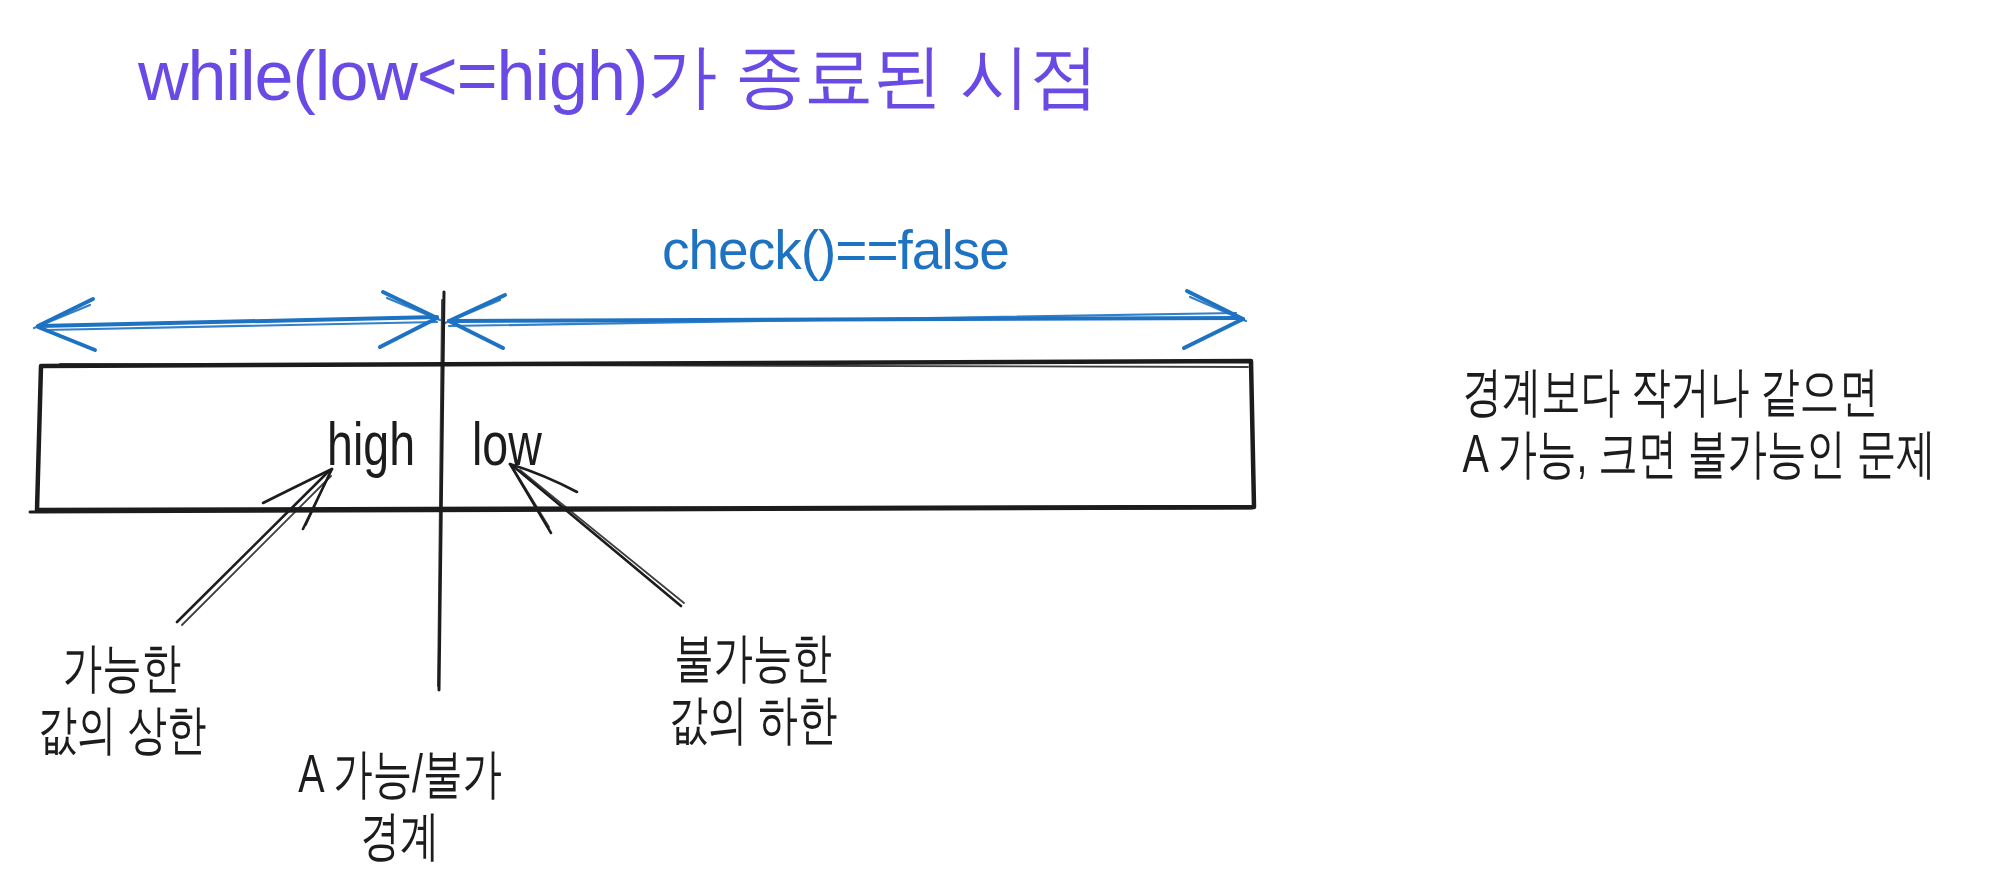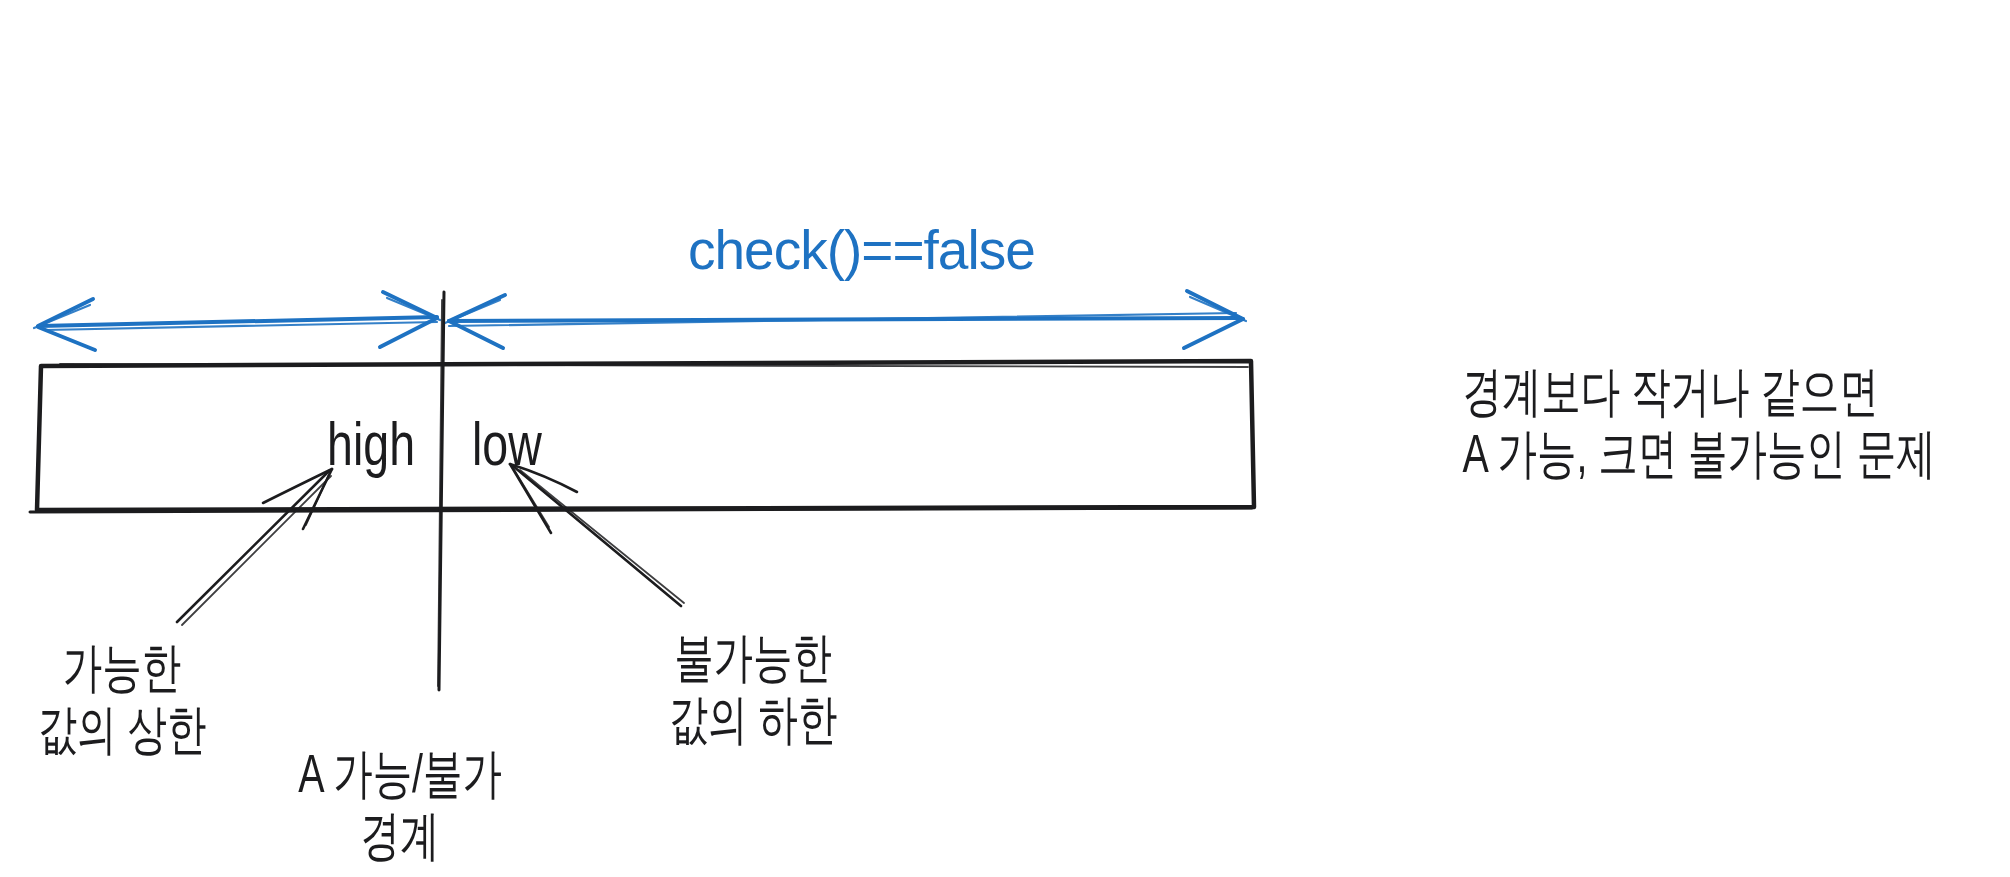--- a/index.html
+++ b/index.html
@@ -15,21 +15,21 @@
     color:var(--ink);
   }
   .canvas svg{position:absolute;left:0;top:0;}
   .txt{position:absolute;white-space:nowrap;}
   .title{
     left:138px;top:30px;font-size:70px;letter-spacing:-1px;
     color:var(--title-purple);
   }
   .check-label{color:var(--arrow-blue);font-size:55px;letter-spacing:-1px;top:218px;}
   .check-true{left:64px;}
-  .check-false{left:688px;}
+  .check-false{left:662px;}
   .ptr{font-size:62px;top:408px;transform:scaleX(.75);}
   .ptr-high{left:290px;width:125px;text-align:right;transform-origin:100% 50%;}
   .ptr-low{left:472px;transform-origin:0 50%;}
   .ann{
     position:absolute;width:300px;text-align:center;font-size:54px;
     line-height:62px;transform:scaleX(.73);transform-origin:50% 50%;
     white-space:nowrap;
   }
   .ann-upper{left:-28px;top:636px;}
   .ann-boundary{left:250px;top:742px;}
@@ -97,20 +97,21 @@
 
     <g>
       <path class="ink-arrow" d="M681 606 L513 466"></path>
       <path class="ink-thin" d="M684 603 L520 470"></path>
       <path class="ink-arrow" d="M510 464 L551 533"></path>
       <path class="ink-arrow" d="M510 464 Q545 475 577 492"></path>
       <path class="ink-thin" d="M513 468 L549 527"></path>
     </g>
   </svg>
 
+  <div class="txt title">while(low&lt;=high)가 종료된 시점</div>
 
   <div class="txt check-label check-false">check()==false</div>
 
   <div class="txt ptr ptr-high">high</div>
   <div class="txt ptr ptr-low">low</div>
 
   <div class="ann ann-upper">
     <div>가능한</div>
     <div>값의 상한</div>
   </div>

